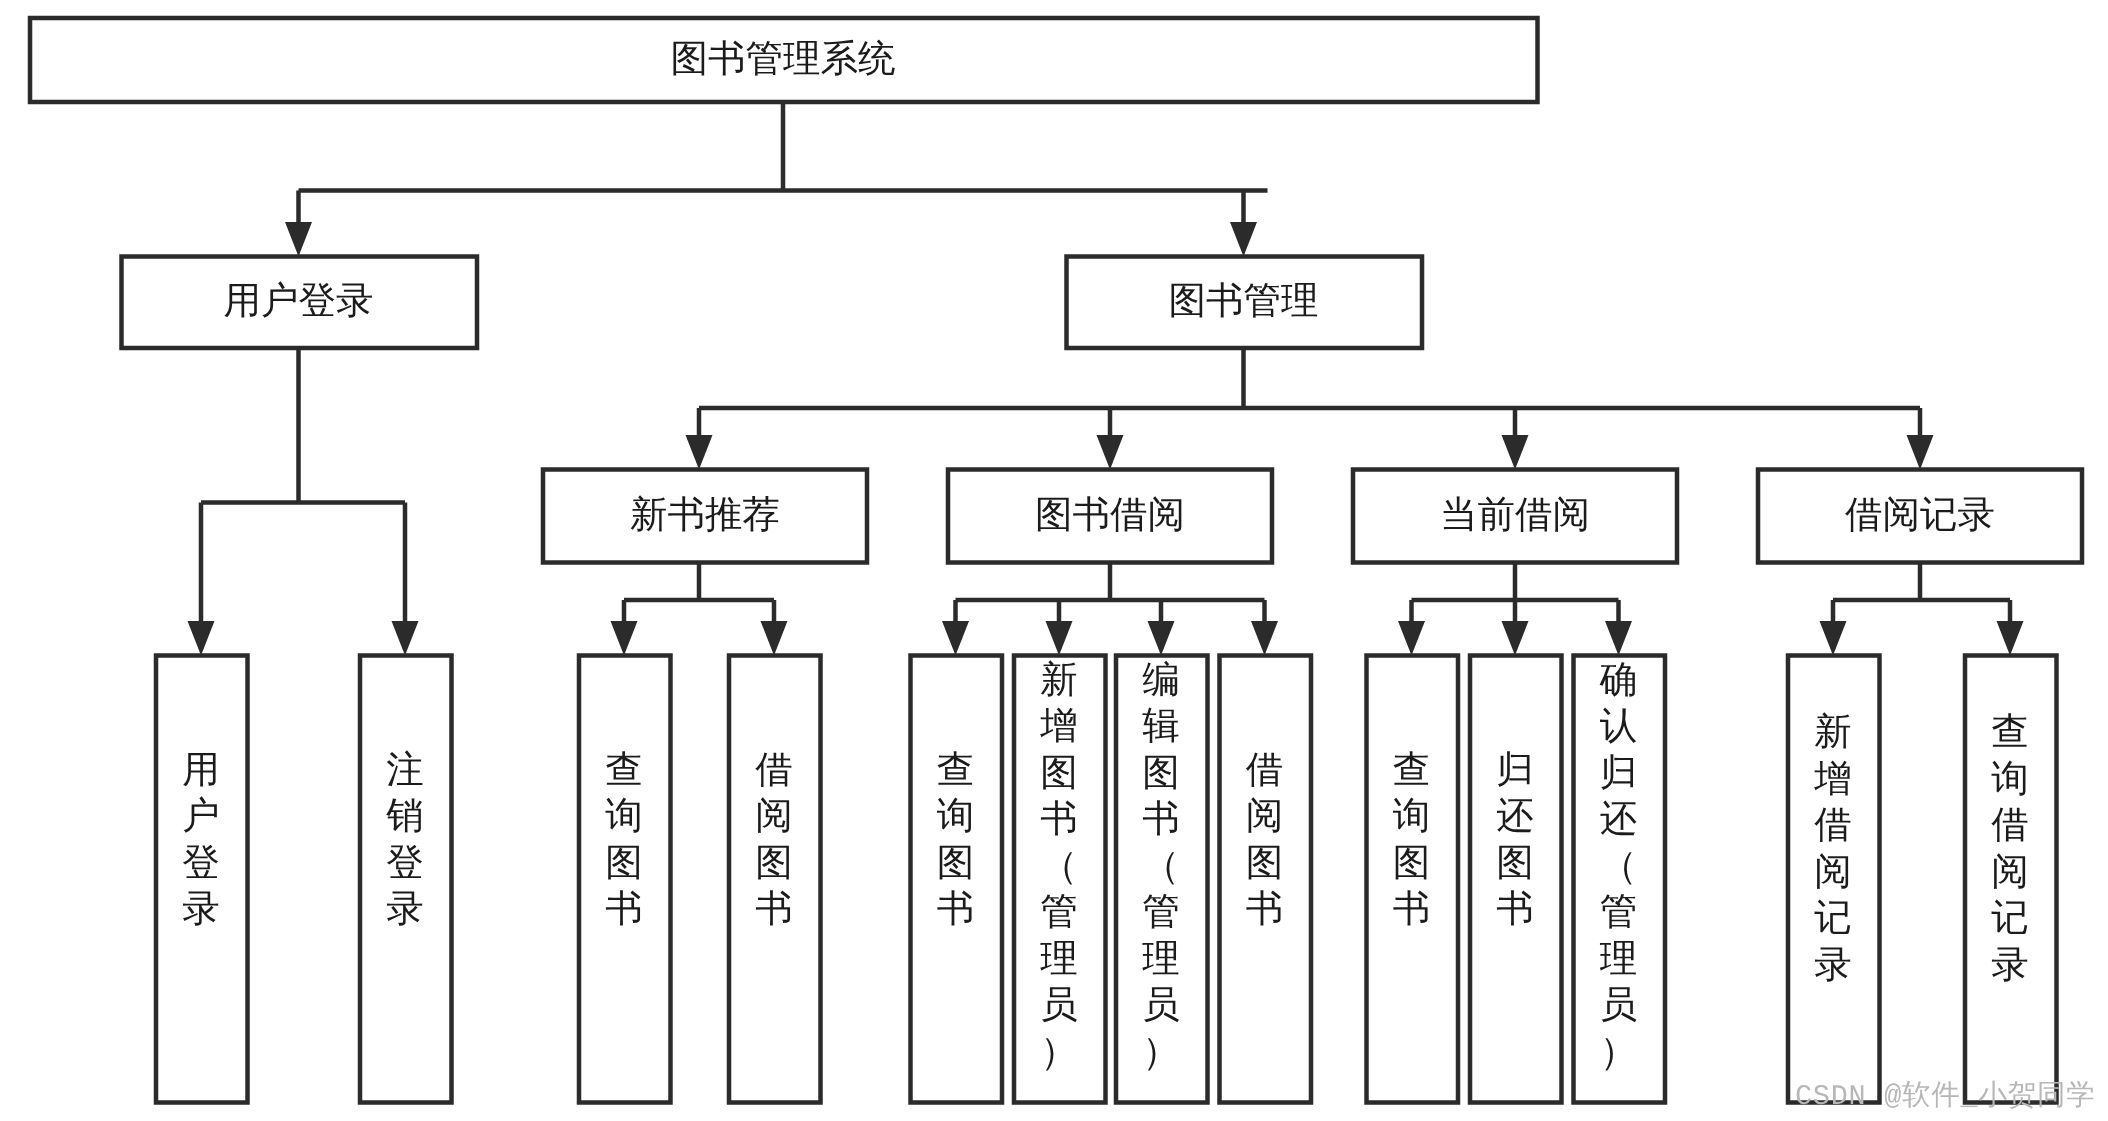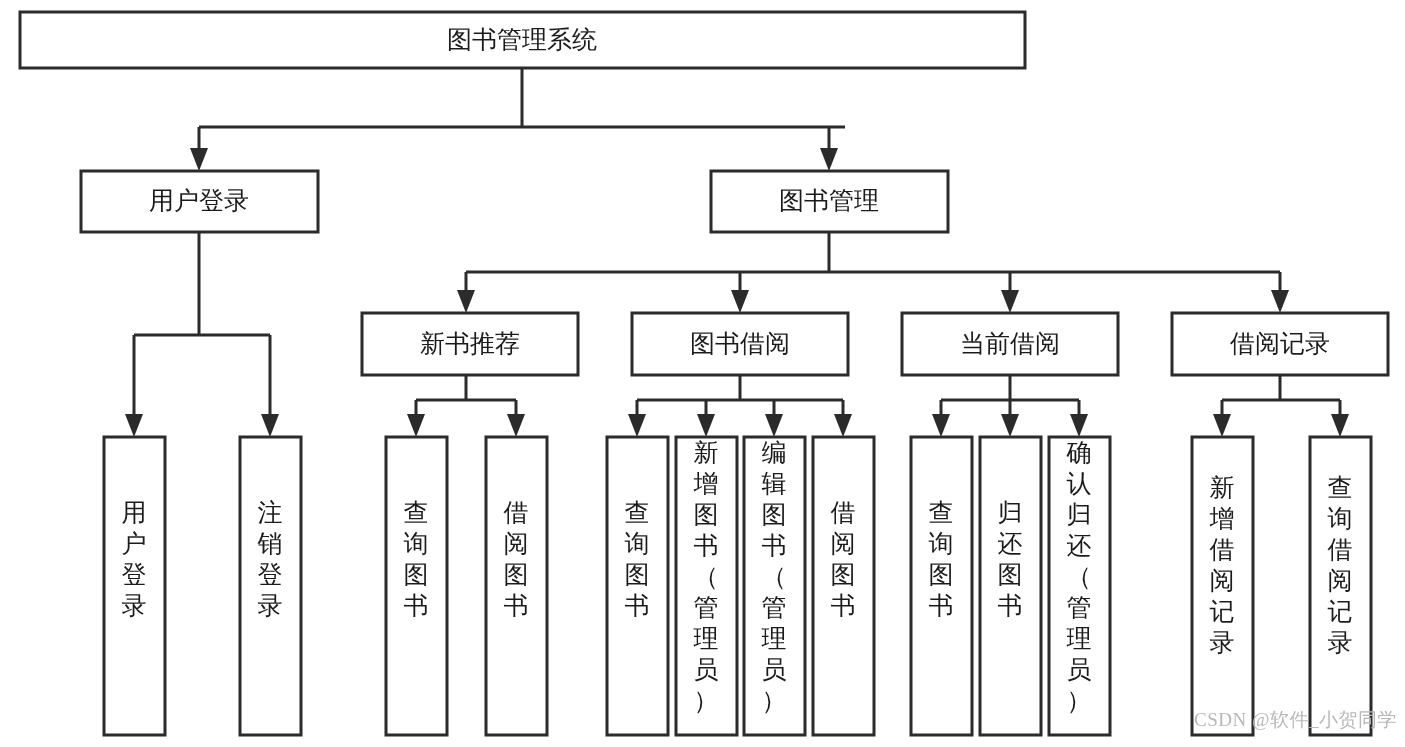--- a/index.html
+++ b/index.html
@@ -34,22 +34,22 @@
     stroke:#2b2b2b;
     stroke-width:3;
     fill:none;
     stroke-linecap:butt;
   }
   .arrow-head{fill:#2b2b2b;stroke:none;}
 
   .watermark{
     position:absolute;
     right:8px;
-    bottom:14px;
-    font-family:Liberation Serif, serif;
+    bottom:4px;
+    font-family:Liberation Mono, monospace;
     font-size:19px;
     color:#b7b7b7;
     letter-spacing:.5px;
     user-select:none;
     pointer-events:none;
     white-space:nowrap;
   }
 </style>
 </head>
 <body>

